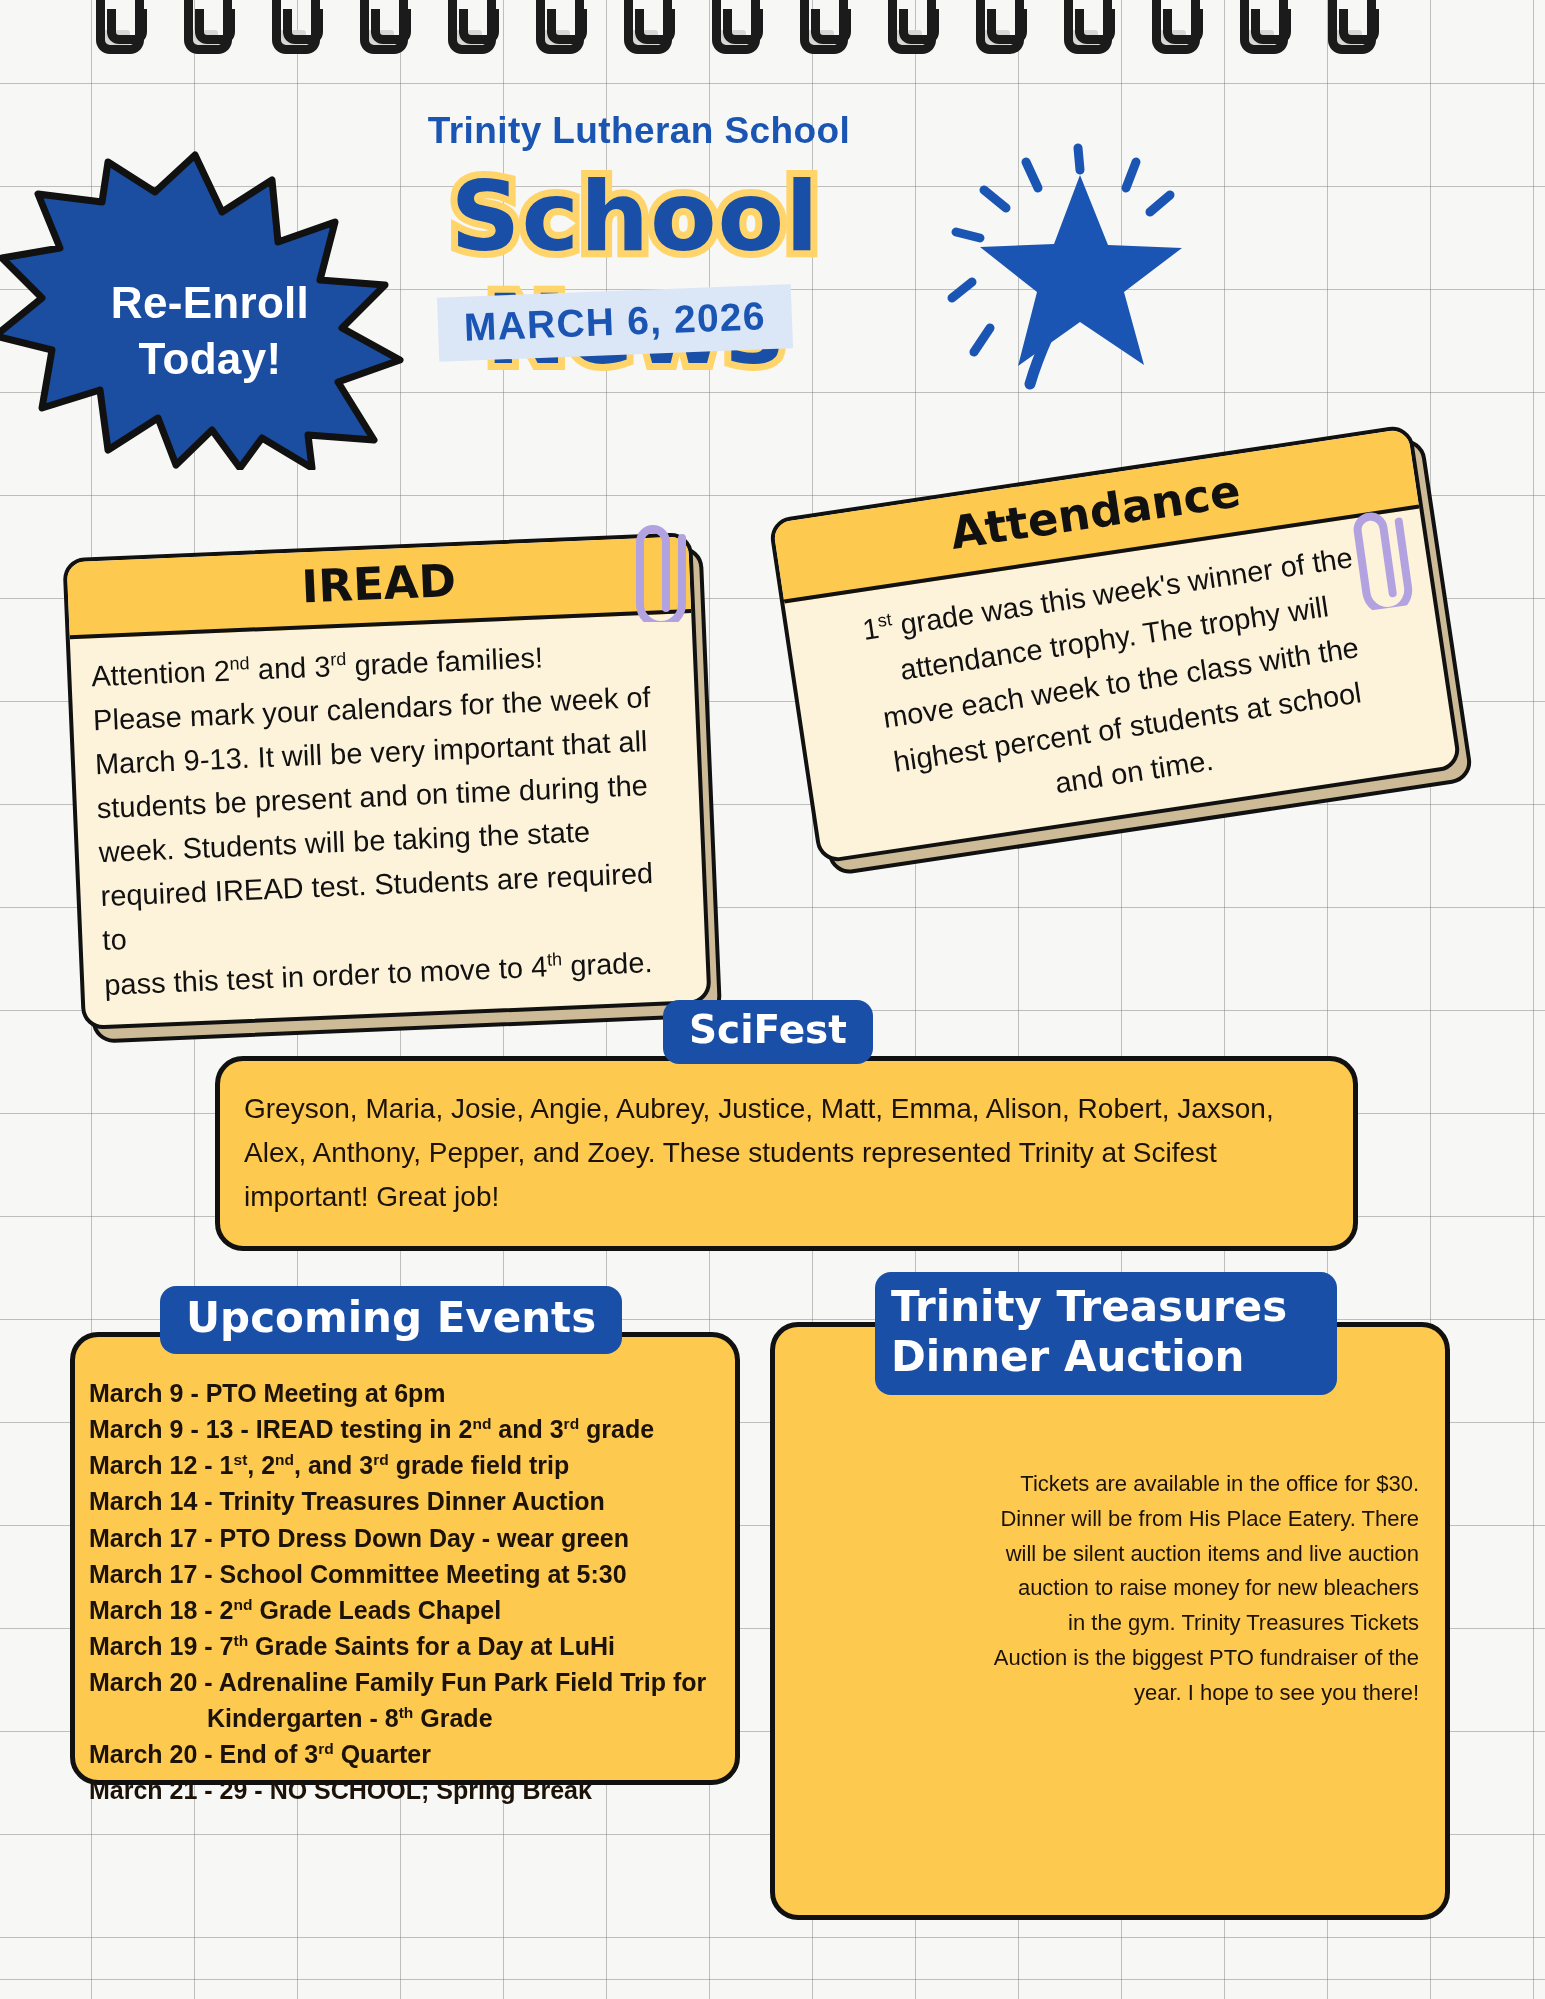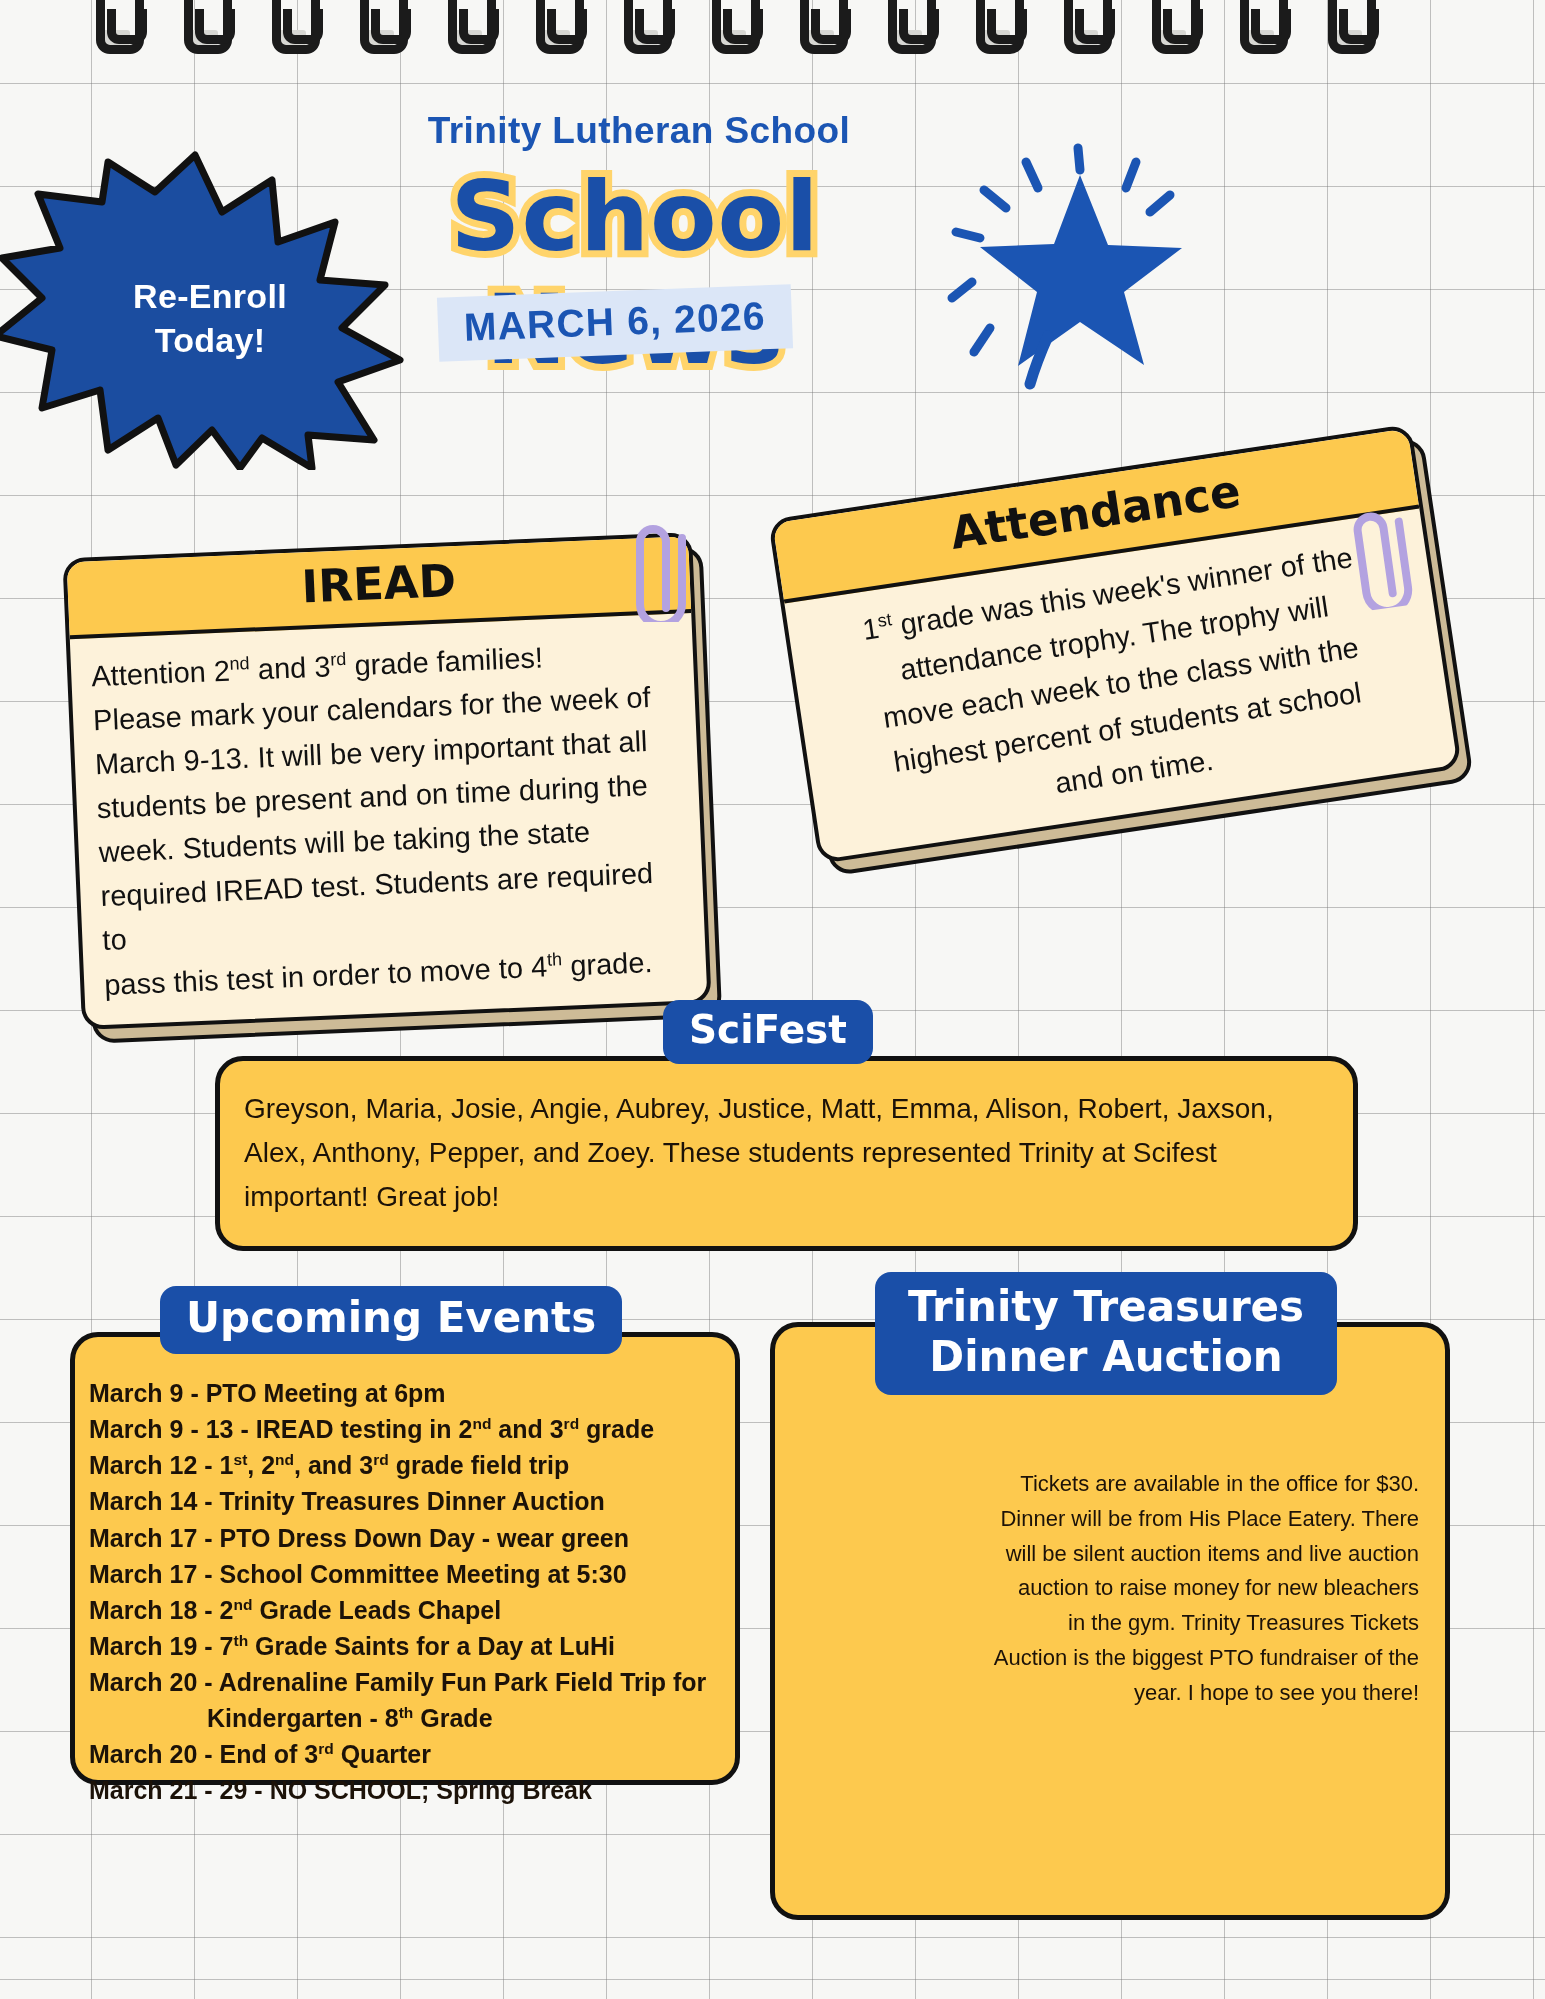--- a/index.html
+++ b/index.html
@@ -22,21 +22,21 @@
   .spiral{position:absolute;top:0;left:0;width:1545px;height:72px;z-index:60;}
   .ring{position:absolute;top:-26px;width:30px;height:62px;
         border:9px solid #1b1b1b;border-radius:14px;background:transparent;}
   .ring:after{content:"";position:absolute;left:2px;top:26px;width:22px;height:26px;
         border:9px solid #1b1b1b;border-top:none;border-radius:0 0 12px 12px;}
   .ringshadow{position:absolute;top:30px;width:30px;height:16px;background:#d7d7d3;border-radius:3px;}
   
   .burst{position:absolute;left:-10px;top:150px;width:420px;height:320px;z-index:12;}
   .burst-label{
     position:absolute;left:40px;top:275px;width:340px;z-index:13;
-    text-align:center;color:#fff;font-weight:bold;font-size:34px;line-height:1.28;
+    text-align:center;color:#fff;font-weight:bold;font-size:44px;line-height:1.28;
     letter-spacing:.3px;
   }
   
   .school-name{
     position:absolute;left:0;top:110px;width:1278px;text-align:center;z-index:14;
     font-size:37px;font-weight:bold;color:#1b55b3;letter-spacing:.4px;
   }
   .bigtitle{
     position:absolute;left:285px;top:160px;width:700px;height:130px;z-index:14;
     text-align:center;font-size:97px;font-weight:bold;color:#1a4fa8;
@@ -65,21 +65,21 @@
     text-align:center;font-family:"DejaVu Sans", sans-serif;
     font-weight:bold;color:#111;
   }
   .notecard .txt{padding:16px 20px 18px 20px;color:#111;}
   .clip{position:absolute;z-index:30;}
   
   .ypanel{position:absolute;background:#fdc94e;border:5px solid #111;border-radius:28px;z-index:18;}
   .ypanel .content{padding:20px 24px;color:#1c1208;}
   .badge{
     position:absolute;background:#1a4fa8;border-radius:16px;z-index:25;
-    color:#ffffff;text-align:center;font-family:"DejaVu Sans", sans-serif;
+    color:#ffffff;font-family:"DejaVu Sans", sans-serif;
     font-weight:bold;padding:7px 26px 11px 26px;line-height:1.18;
   }
   sup{font-size:.62em;vertical-align:super;line-height:0;}
   .ev-line{white-space:nowrap;}
   .ev-indent{padding-left:118px;}
 </style>
 </head>
 <body>
 
 <div id="page">

